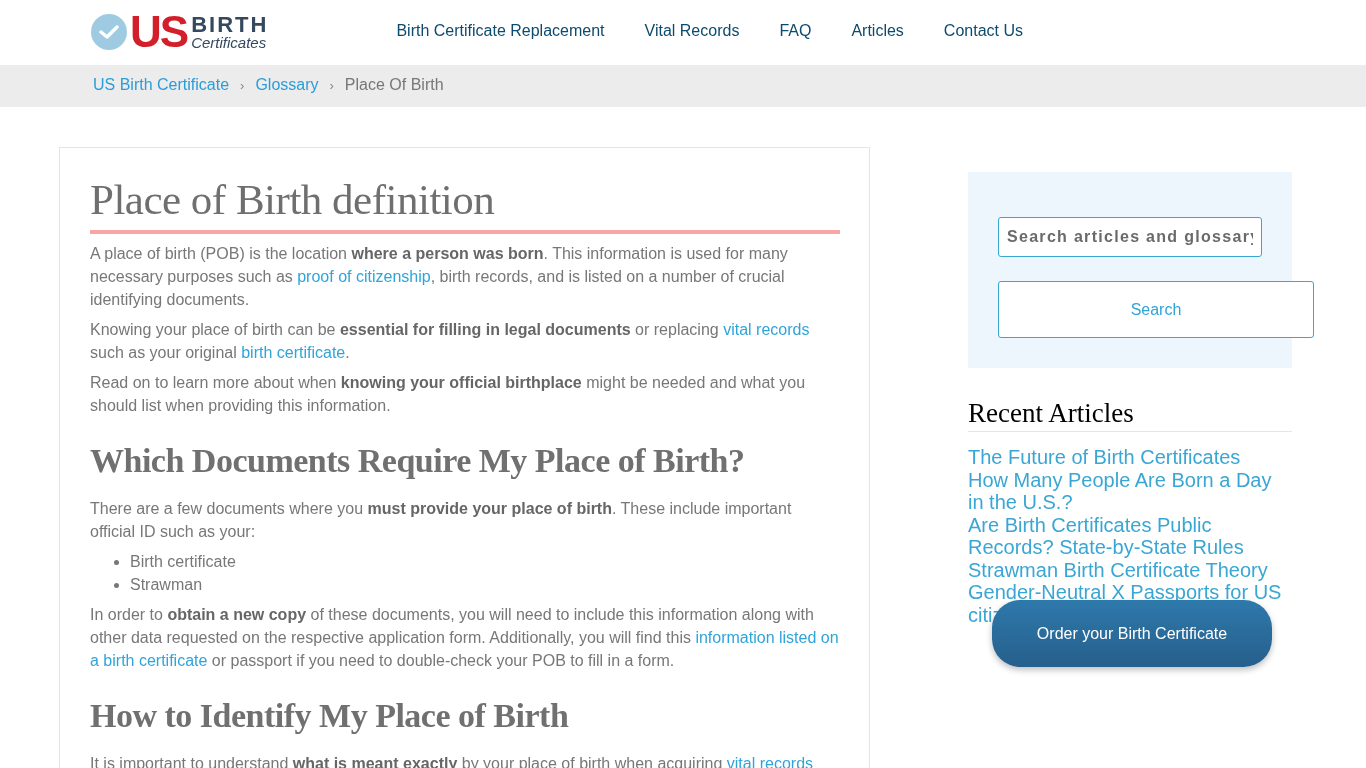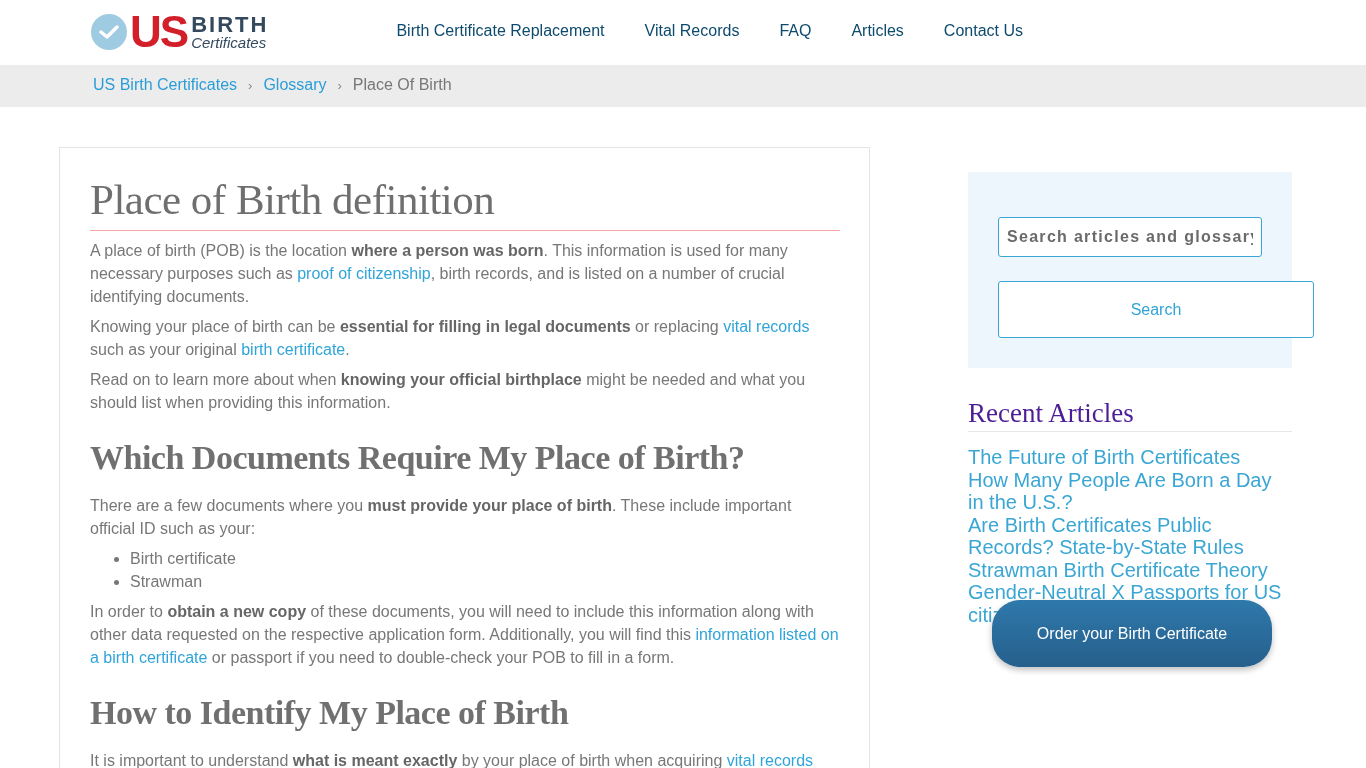--- a/index.html
+++ b/index.html
@@ -22,35 +22,35 @@
   
   .breadcrumb-bar { position: absolute; left: 0; top: 65px; width: 1366px; height: 42px; background: #ececec; }
   .breadcrumb { position: absolute; left: 93px; top: 11px; display: flex; align-items: center; font-size: 16px; }
   .breadcrumb a { color: #2a9dd8; font-weight: 500; }
   .breadcrumb .sep { color: #888; margin: 0 11px; font-size: 13px; }
   .breadcrumb .current { color: #777; }
 
   
   .content-box { position: absolute; left: 59px; top: 147px; width: 811px; height: 640px; border: 1px solid #e4e4e4; background: #fff; }
   .content { position: absolute; left: 90px; top: 172px; width: 750px; font-size: 16px; line-height: 23px; color: #777; }
-  .content h1 { font-family: "Liberation Serif", serif; font-weight: normal; font-size: 43px; color: #6f6f6f; line-height: 56px; padding-bottom: 2px; border-bottom: 1px solid #fca5a5; margin-bottom: 8px; letter-spacing: -0.5px; }
+  .content h1 { font-family: "Liberation Serif", serif; font-weight: normal; font-size: 43px; color: #6f6f6f; line-height: 56px; padding-bottom: 2px; border-bottom: 4px solid #fca5a5; margin-bottom: 8px; letter-spacing: -0.5px; }
   .content h2 { font-family: "Liberation Serif", serif; font-weight: bold; font-size: 34px; color: #707070; line-height: 44px; margin-top: 22px; margin-bottom: 14px; letter-spacing: -0.5px; }
   .content p { margin-bottom: 7px; }
   .content b { color: #666; font-weight: bold; }
   .content ul { margin: 0 0 7px 40px; list-style: disc; }
   .content li { line-height: 23px; }
 
   
   .search-panel { position: absolute; left: 968px; top: 172px; width: 324px; height: 196px; background: #eef6fd; }
   .search-input { position: absolute; left: 30px; top: 45px; width: 264px; height: 40px; border: 1px solid #3aa6d4; border-radius: 3px; background: #fff; padding: 0 8px; font-family: "Liberation Sans", sans-serif; font-size: 16px; letter-spacing: 1.3px; color: #666; font-weight: bold; outline: none; }
   .search-input::placeholder { color: #6a6a6a; }
   .search-button { position: absolute; left: 30px; top: 109px; width: 316px; height: 57px; border: 1px solid #3aa6d4; border-radius: 3px; background: #fff; color: #2fa4d9; font-family: "Liberation Sans", sans-serif; font-size: 16px; font-weight: 500; cursor: pointer; }
 
   .recent { position: absolute; left: 968px; top: 396px; width: 324px; }
-  .recent h3 { font-family: "Liberation Serif", serif; font-weight: normal; font-size: 27px; color: #4c1d95; line-height: 34px; padding-bottom: 1px; border-bottom: 1px solid #e6e6e6; margin-bottom: 14px; }
+  .recent h3 { font-family: "Liberation Serif", serif; font-weight: normal; font-size: 27px; color: #000000; line-height: 34px; padding-bottom: 1px; border-bottom: 1px solid #e6e6e6; margin-bottom: 14px; }
   .recent ul { list-style: none; }
   .recent li { font-size: 20px; line-height: 22.5px; }
   .recent li a { color: #3aa6d4; }
 
   .order-button { position: absolute; left: 992px; top: 600px; width: 280px; height: 67px; border-radius: 28px; border: none; background: linear-gradient(#2e79ab, #265f8c); color: #fff; font-family: "Liberation Sans", sans-serif; font-size: 16px; box-shadow: 0 3px 6px rgba(0,0,0,0.25); cursor: pointer; }
 </style>
 </head>
 <body>
 
 <div class="header">
@@ -70,21 +70,21 @@
     <a>Birth Certificate Replacement</a>
     <a>Vital Records</a>
     <a>FAQ</a>
     <a>Articles</a>
     <a>Contact Us</a>
   </nav>
 </div>
 
 <div class="breadcrumb-bar">
   <div class="breadcrumb">
-    <a>US Birth Certificates</a>
+    <a>US Birth Certificate</a>
     <span class="sep">›</span>
     <a>Glossary</a>
     <span class="sep">›</span>
     <span class="current">Place Of Birth</span>
   </div>
 </div>
 
 <div class="content-box"></div>
 <article class="content">
   <h1>Place of Birth definition</h1>

